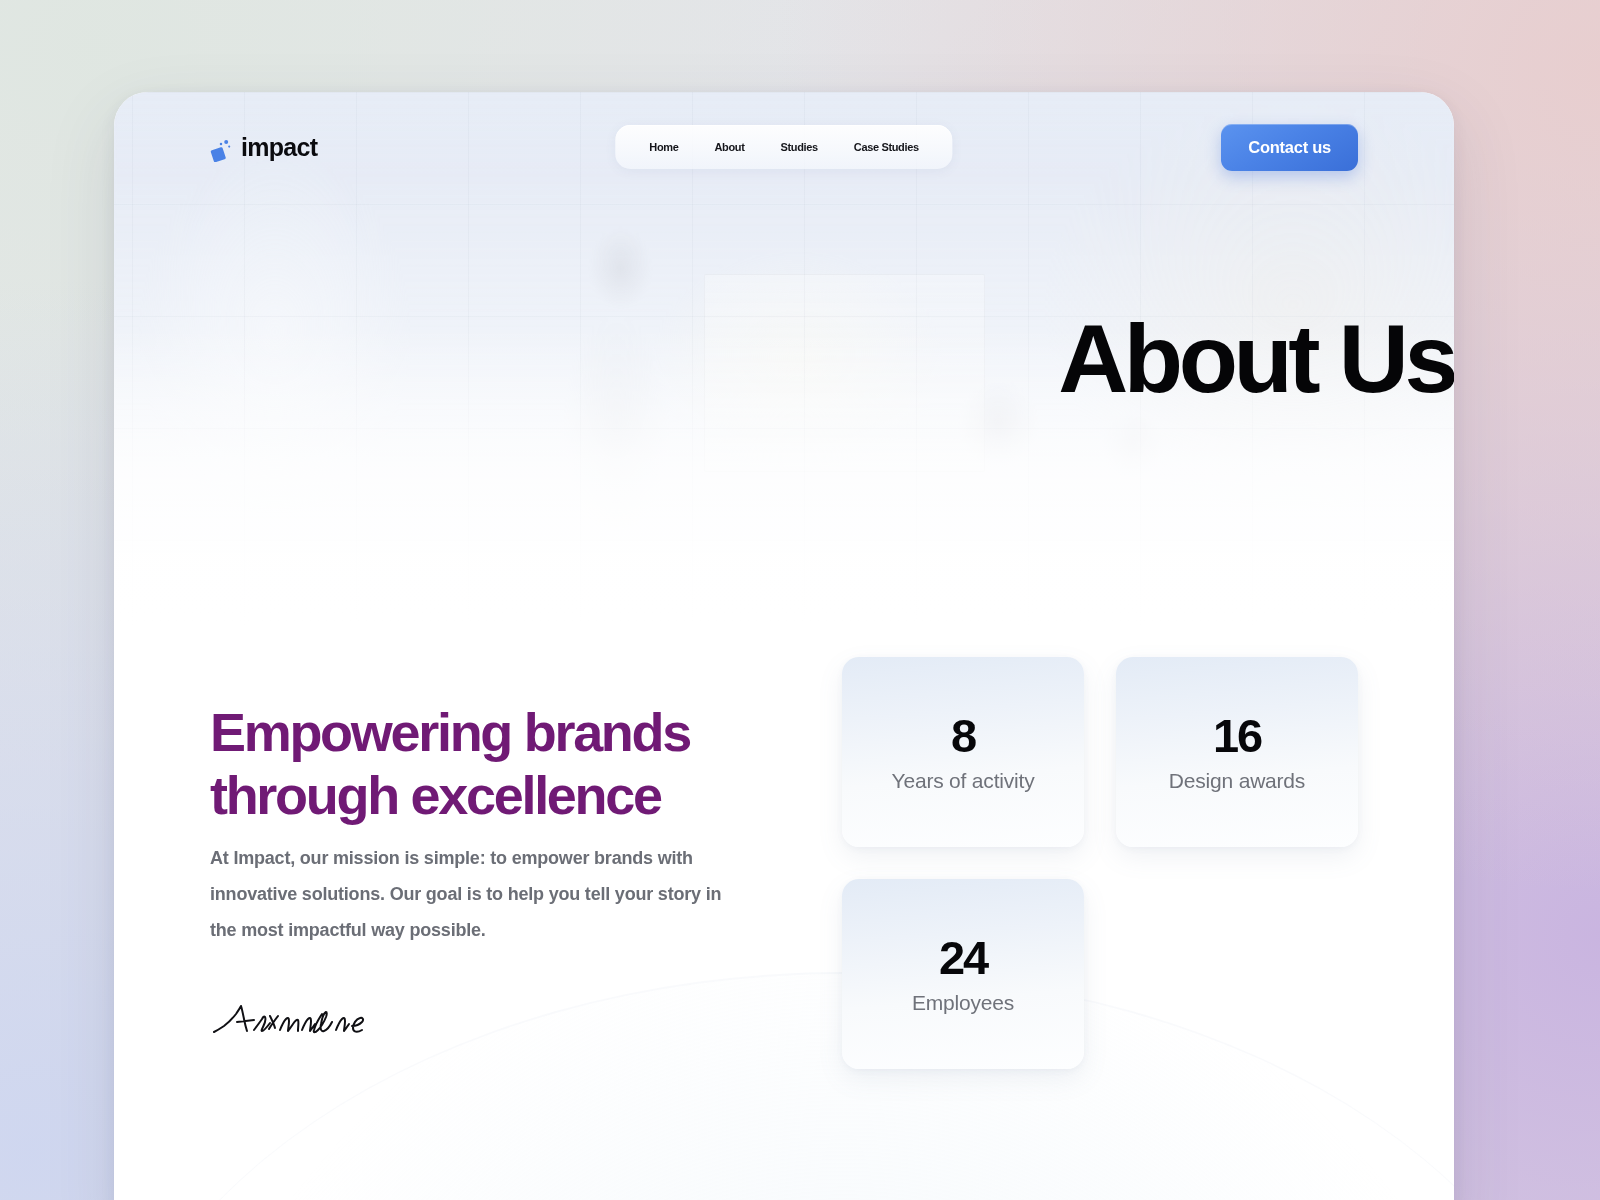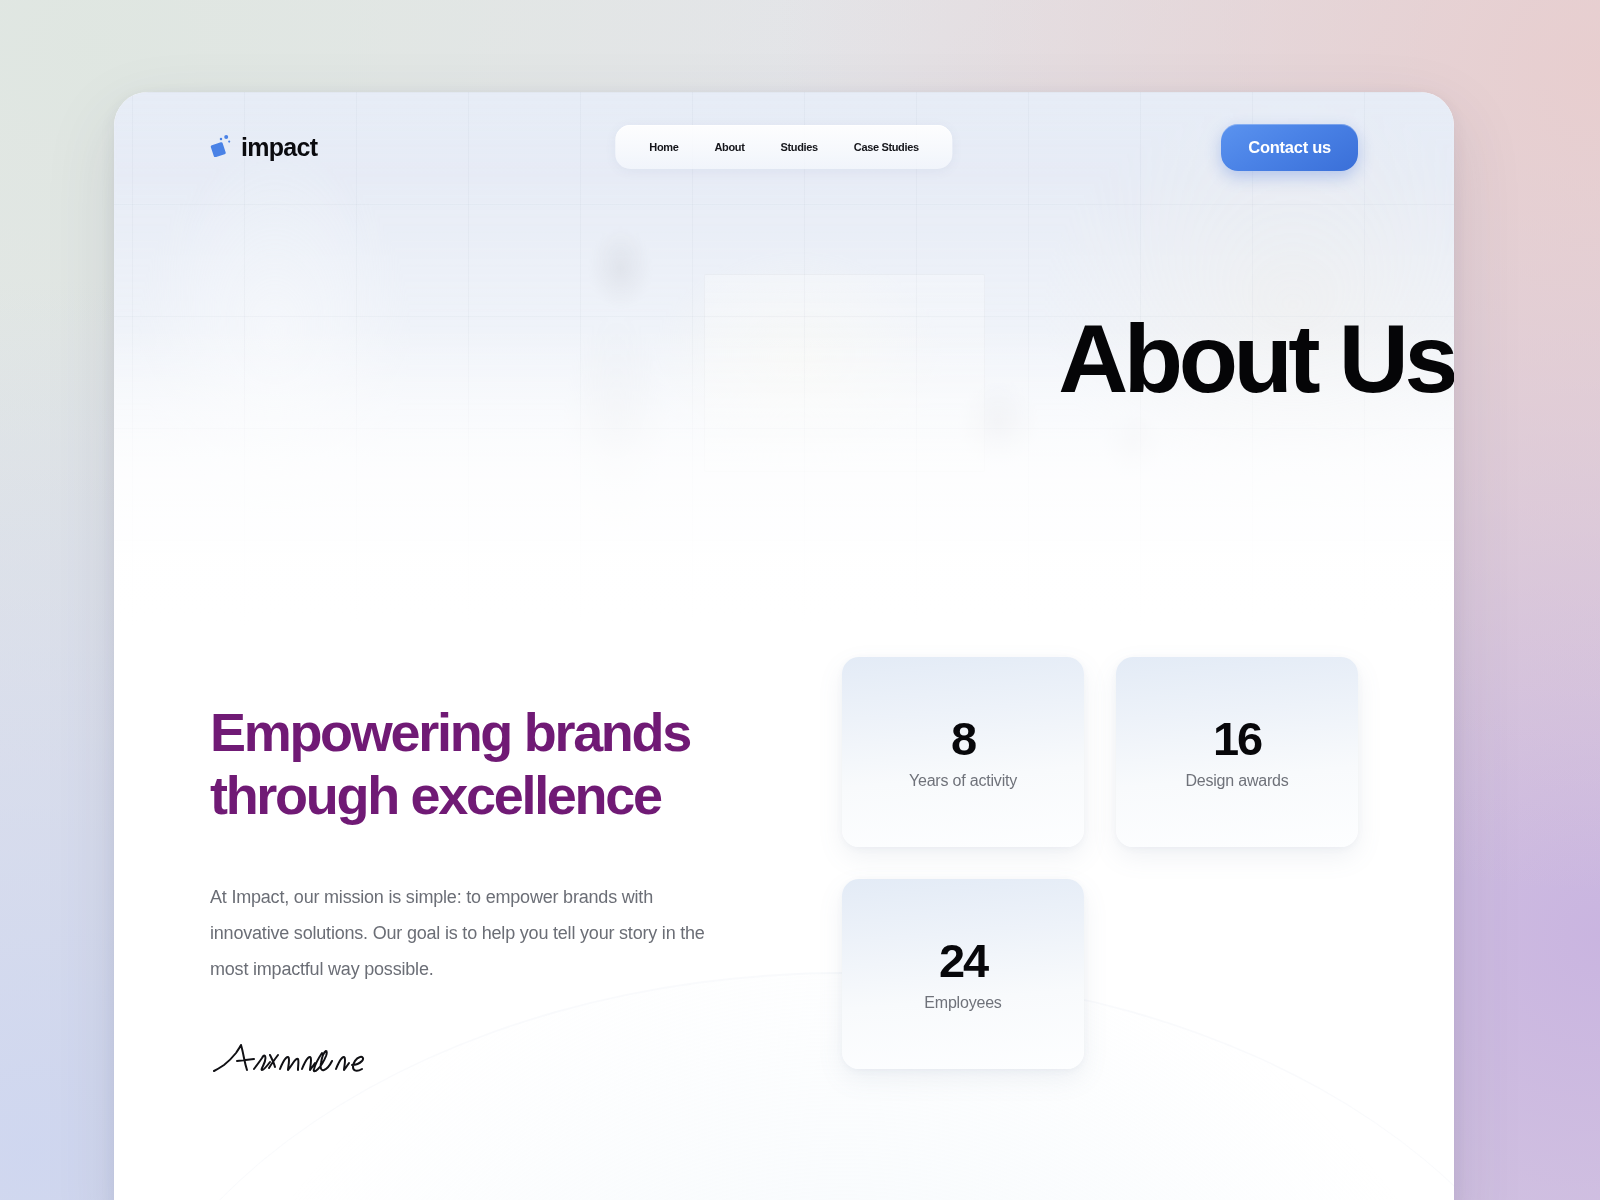--- a/index.html
+++ b/index.html
@@ -98,21 +98,21 @@
     position: absolute;
     left: 0; right: 0; top: 0;
     height: 110px;
     display: flex;
     align-items: center;
     padding: 0 96px;
     z-index: 6;
   }
   .brand {
     display: flex;
-    align-items: flex-start;
+    align-items: flex-end;
     gap: 9px;
     flex: 0 0 auto;
   }
   .brand-mark { width: 22px; height: 24px; display: block; }
   .brand-name {
     font-size: 25px;
     font-weight: 700;
     letter-spacing: -0.7px;
     color: #0b0b0f;
   }
@@ -135,21 +135,21 @@
     letter-spacing: -0.35px;
     color: #14151a;
     white-space: nowrap;
     cursor: pointer;
   }
 
   .cta-btn {
     margin-left: auto;
     border: 0;
     padding: 14px 27px;
-    border-radius: 17px;
+    border-radius: 11px;
     font-family: inherit;
     font-size: 16.5px;
     font-weight: 600;
     letter-spacing: -0.25px;
     color: #ffffff;
     background: linear-gradient(150deg, #5b93ef 0%, #4a82e6 45%, #3a6fd8 100%);
     box-shadow: 0 6px 16px rgba(59,110,216,0.30), inset 0 1px 0 rgba(255,255,255,0.28);
     cursor: pointer;
   }
 
@@ -197,26 +197,27 @@
     z-index: 2;
   }
   .heading {
     font-size: 54px;
     font-weight: 800;
     letter-spacing: -2.3px;
     line-height: 1.16;
     color: #701a75;
   }
   .body-copy {
-    margin-top: 53px;
+    margin-top: 14px;
     width: 520px;
     font-size: 18px;
     line-height: 2.0;
     letter-spacing: -0.2px;
     color: #6b6e76;
+    font-weight: bold;
   }
   .signature { margin-top: 38px; width: 170px; height: 60px; display: block; }
 
   .col-right {
     position: relative;
     margin-left: auto;
     padding-top: 30px;
     display: grid;
     grid-template-columns: 242px 242px;
     grid-template-rows: 190px 190px;
@@ -234,21 +235,21 @@
     gap: 10px;
   }
   .stat-value {
     font-size: 47px;
     font-weight: 800;
     letter-spacing: -2.1px;
     line-height: 1;
     color: #07070a;
   }
   .stat-label {
-    font-size: 16px;
+    font-size: 21px;
     letter-spacing: -0.2px;
     color: #6f727a;
   }
 </style>
 </head>
 <body>
 
 <div class="backdrop">
 
   <div class="page-frame">

